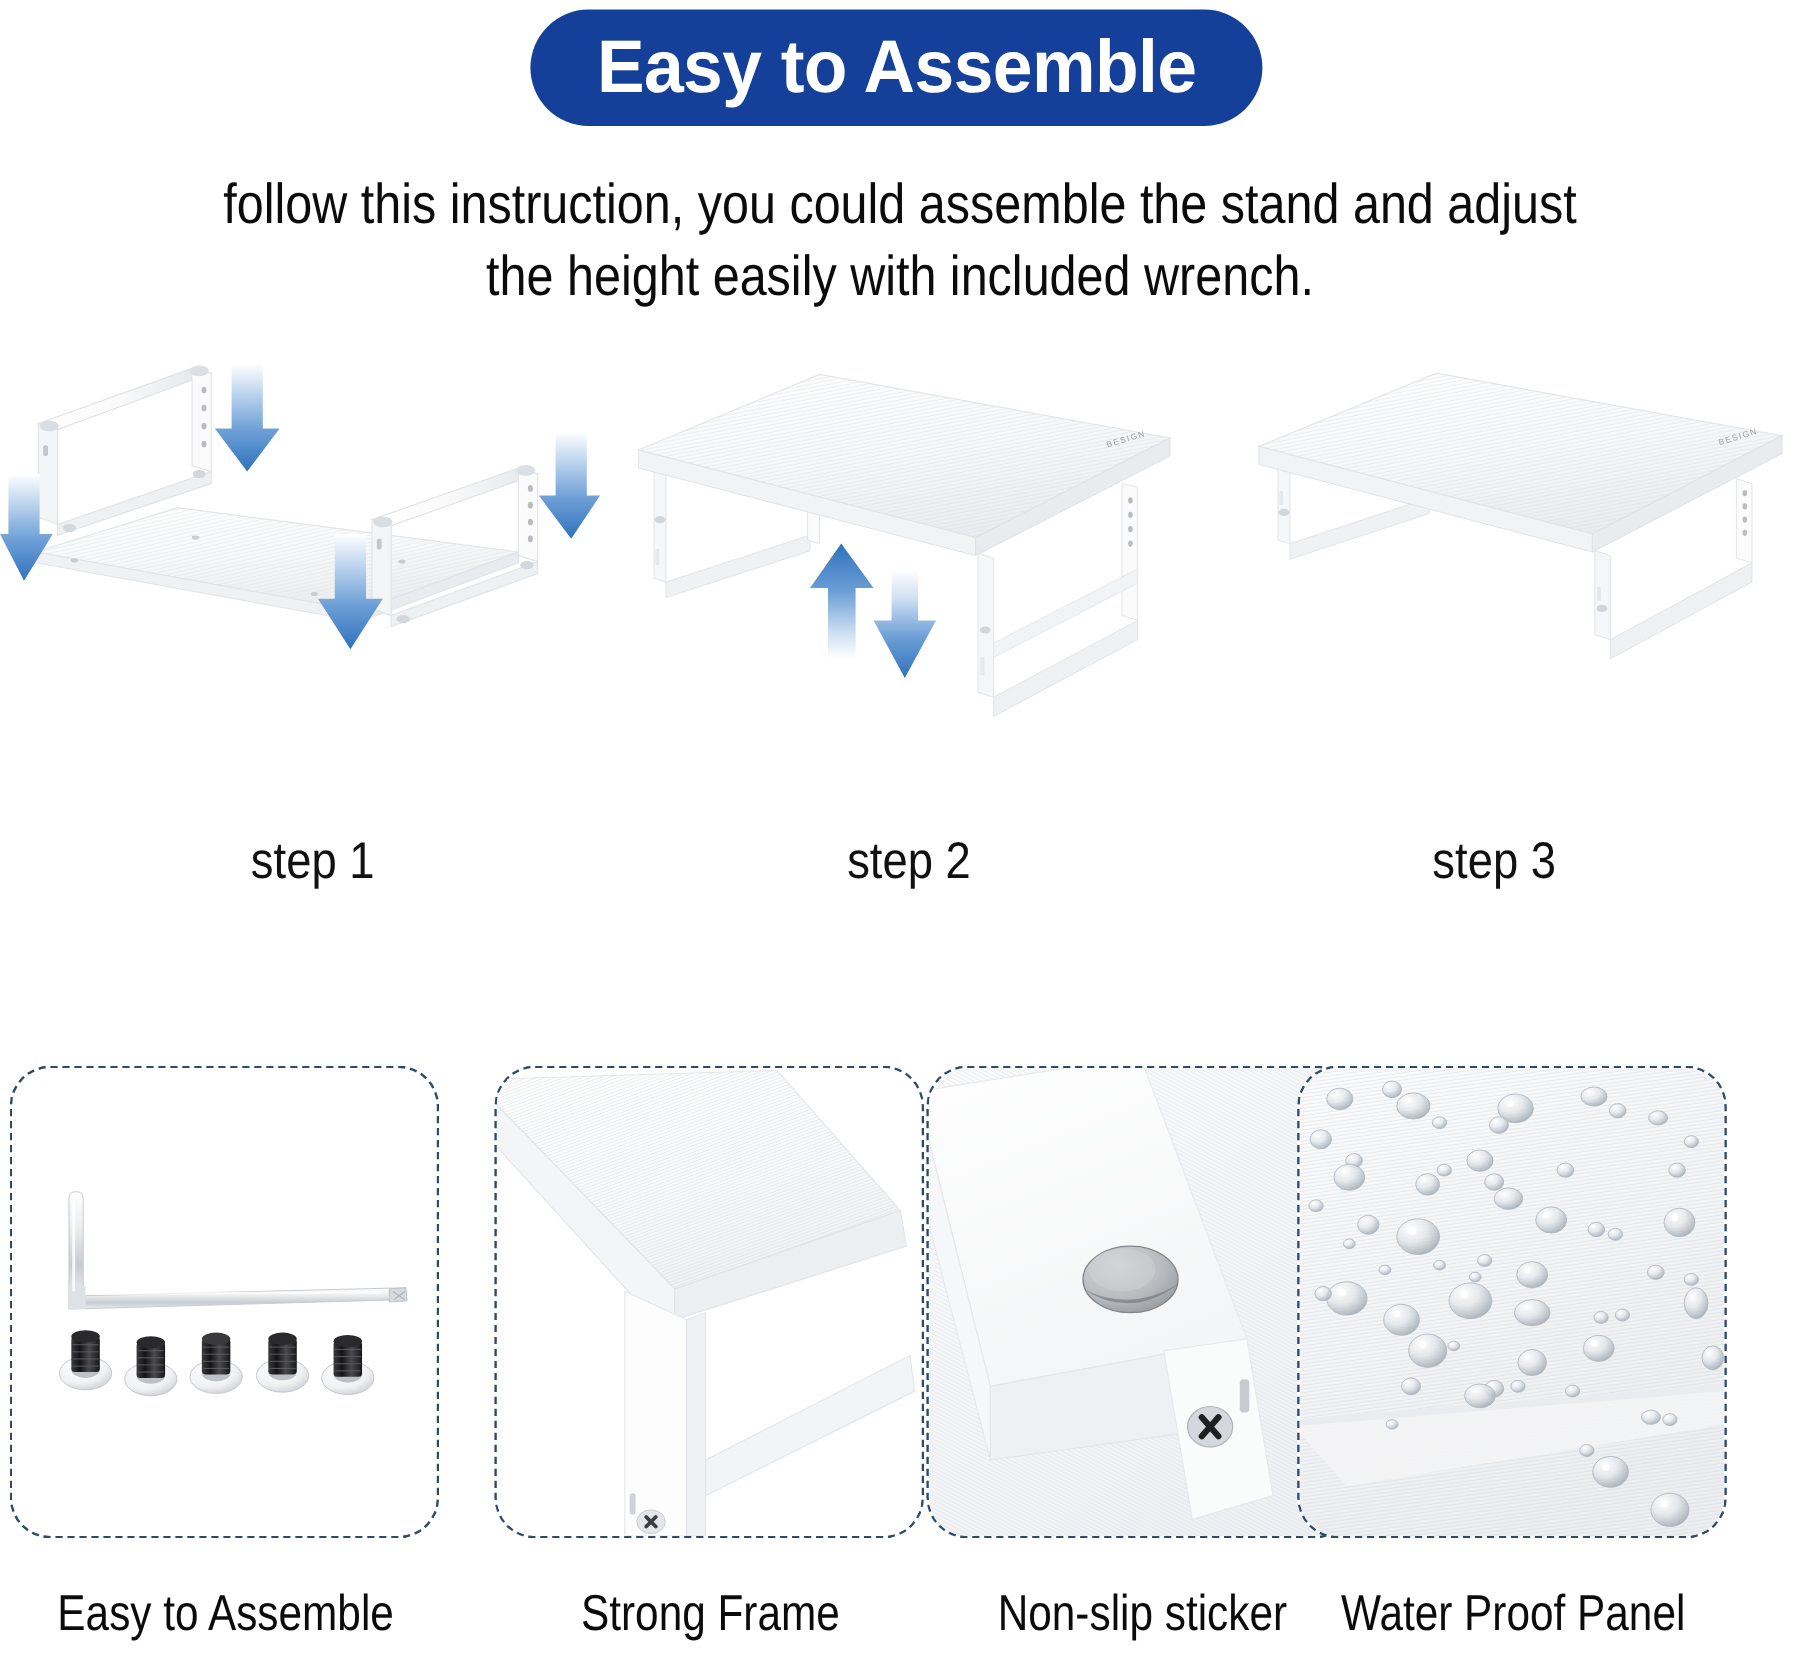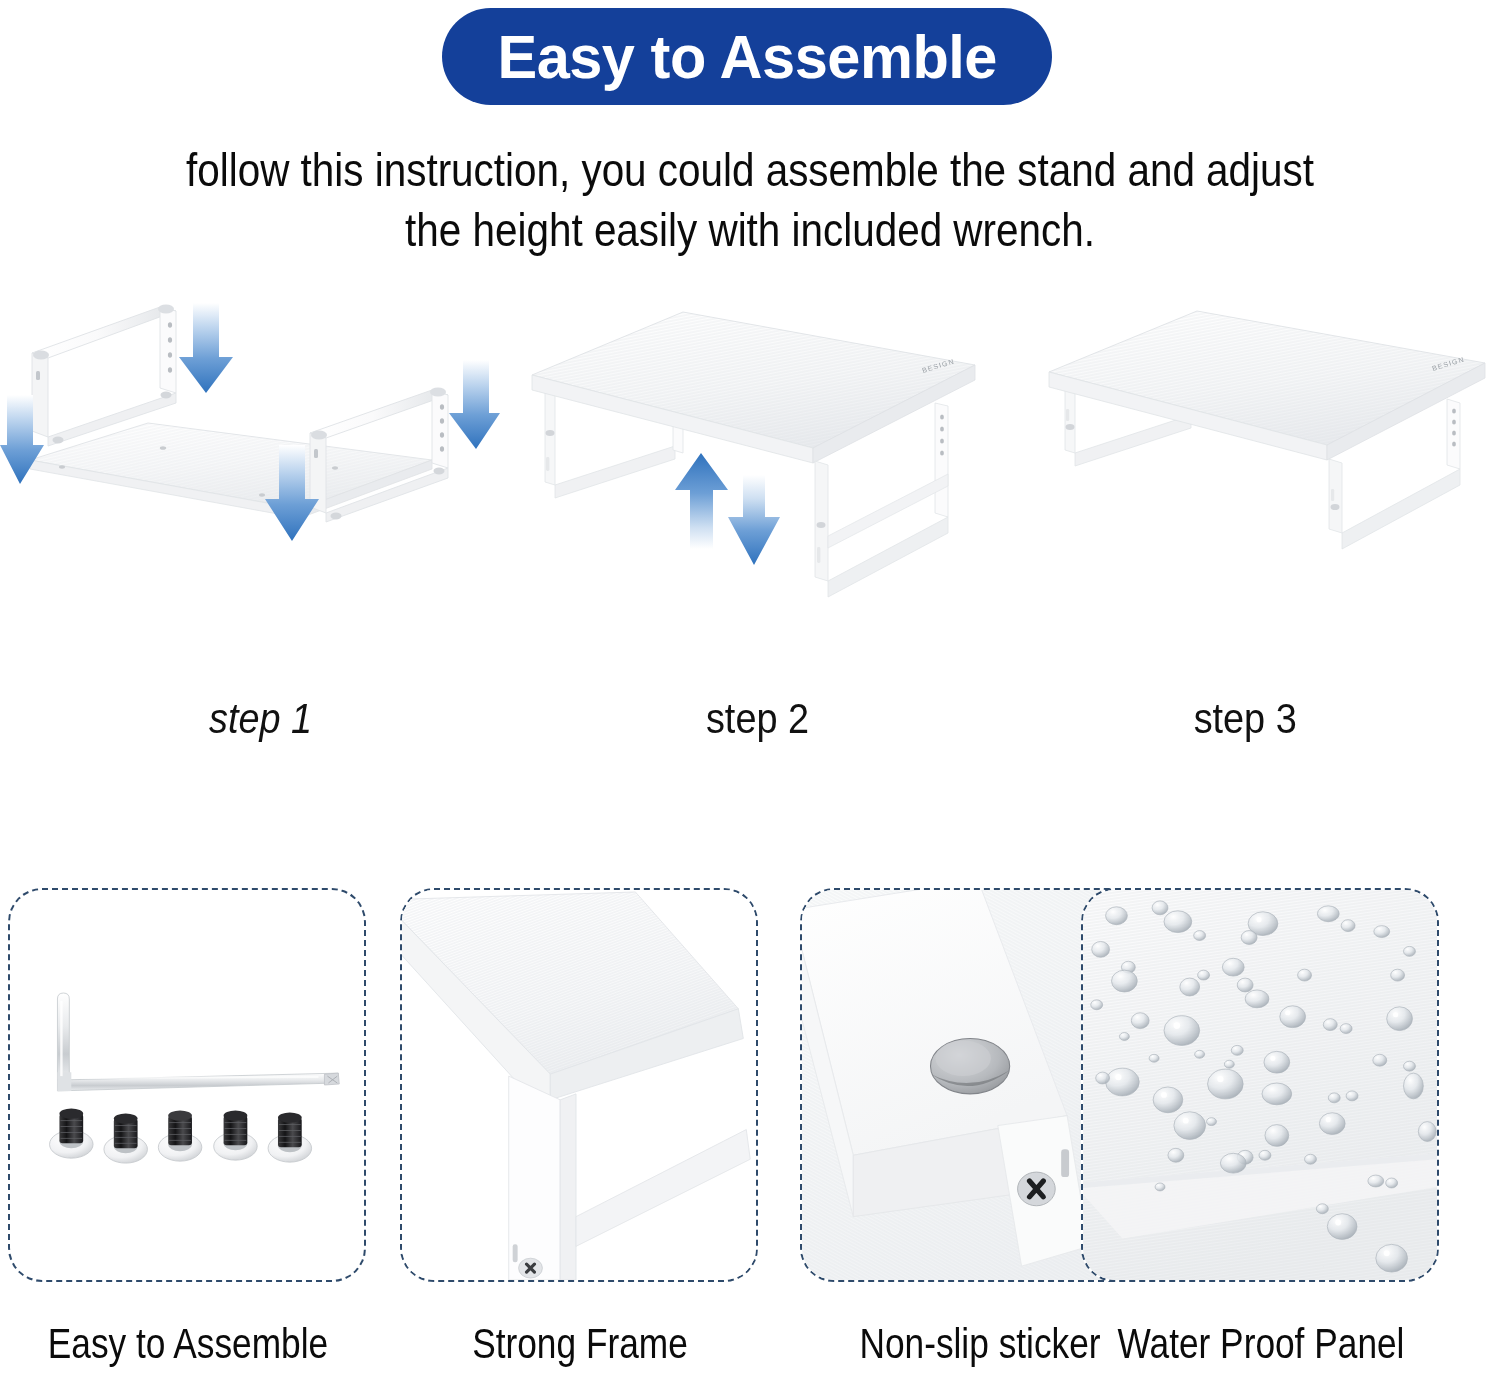--- a/index.html
+++ b/index.html
@@ -39,21 +39,21 @@
     transform:scaleX(0.86);
     transform-origin:center top;
     white-space:normal;
   }
 
   
   .steps{
     position:absolute; left:0; top:285px; width:1500px; height:460px;
   }
   .step{ position:absolute; top:0; height:460px; }
-  .step-1{ left:0;    width:500px;font-style:italic; }
+  .step-1{ left:0;    width:500px; }
   .step-2{ left:505px; width:505px; }
   .step-3{ left:1015px; width:485px; }
 
   .step-art{ position:absolute; left:0; top:0; width:100%; height:395px; }
   .step-label{
     position:absolute; bottom:2px; width:100%;
     text-align:center;
     font-size:43px;
     color:#111;
     font-family:"Liberation Sans Narrow","Liberation Sans", sans-serif;
@@ -62,22 +62,22 @@
   .step-1 .step-label{ transform:scaleX(0.88) translateX(12px); }
   .step-3 .step-label{ transform:scaleX(0.88) translateX(-14px); }
 
   
   .features{
     position:absolute; left:0; top:880px; width:1500px; height:516px;
   }
   .feature{
     position:absolute; top:0; width:360px; height:516px;
   }
-  .f0{ left:8px; }  .f1{ left:400px; }
-  .f2{ left:800px; } .f3{ left:1081px; }
+  .f0{ left:8px; }  .f1{ left:412px; }
+  .f2{ left:772px; } .f3{ left:1081px; }
 
   .feature-box{
     position:absolute; left:0; top:8px;
     width:358px; height:394px;
     border:2px dashed #2E4A6B;
     border-radius:34px;
     overflow:hidden;
     background:#ffffff;
   }
   .feature-caption{

